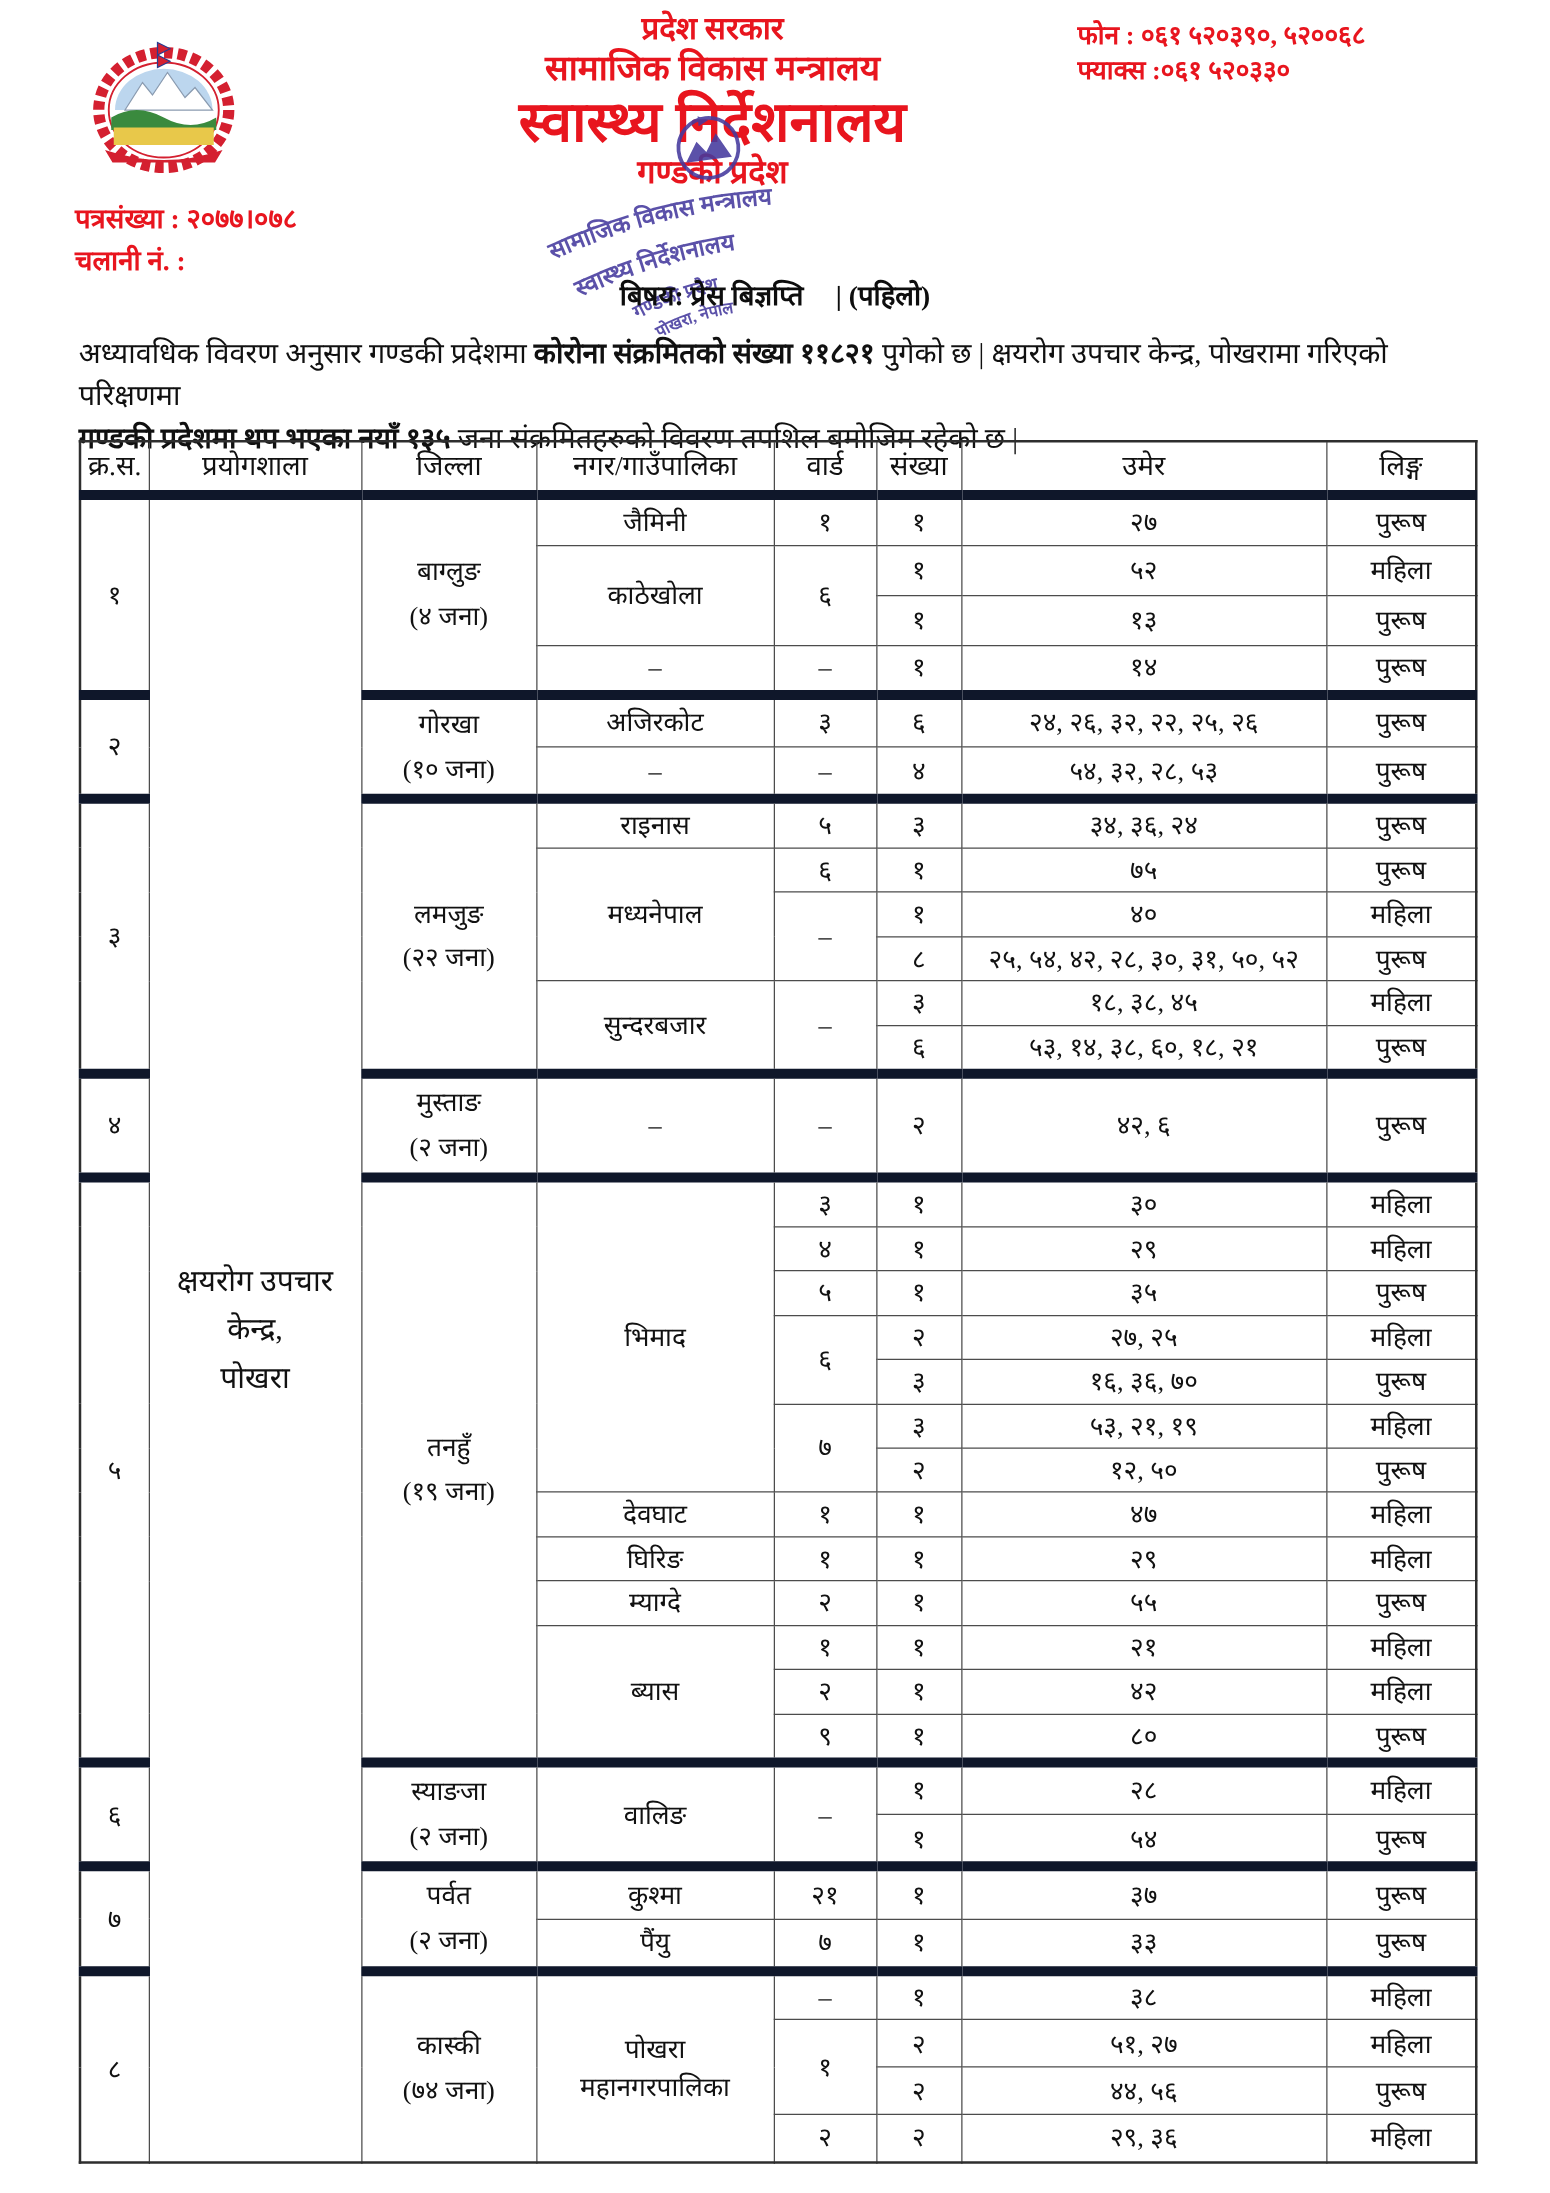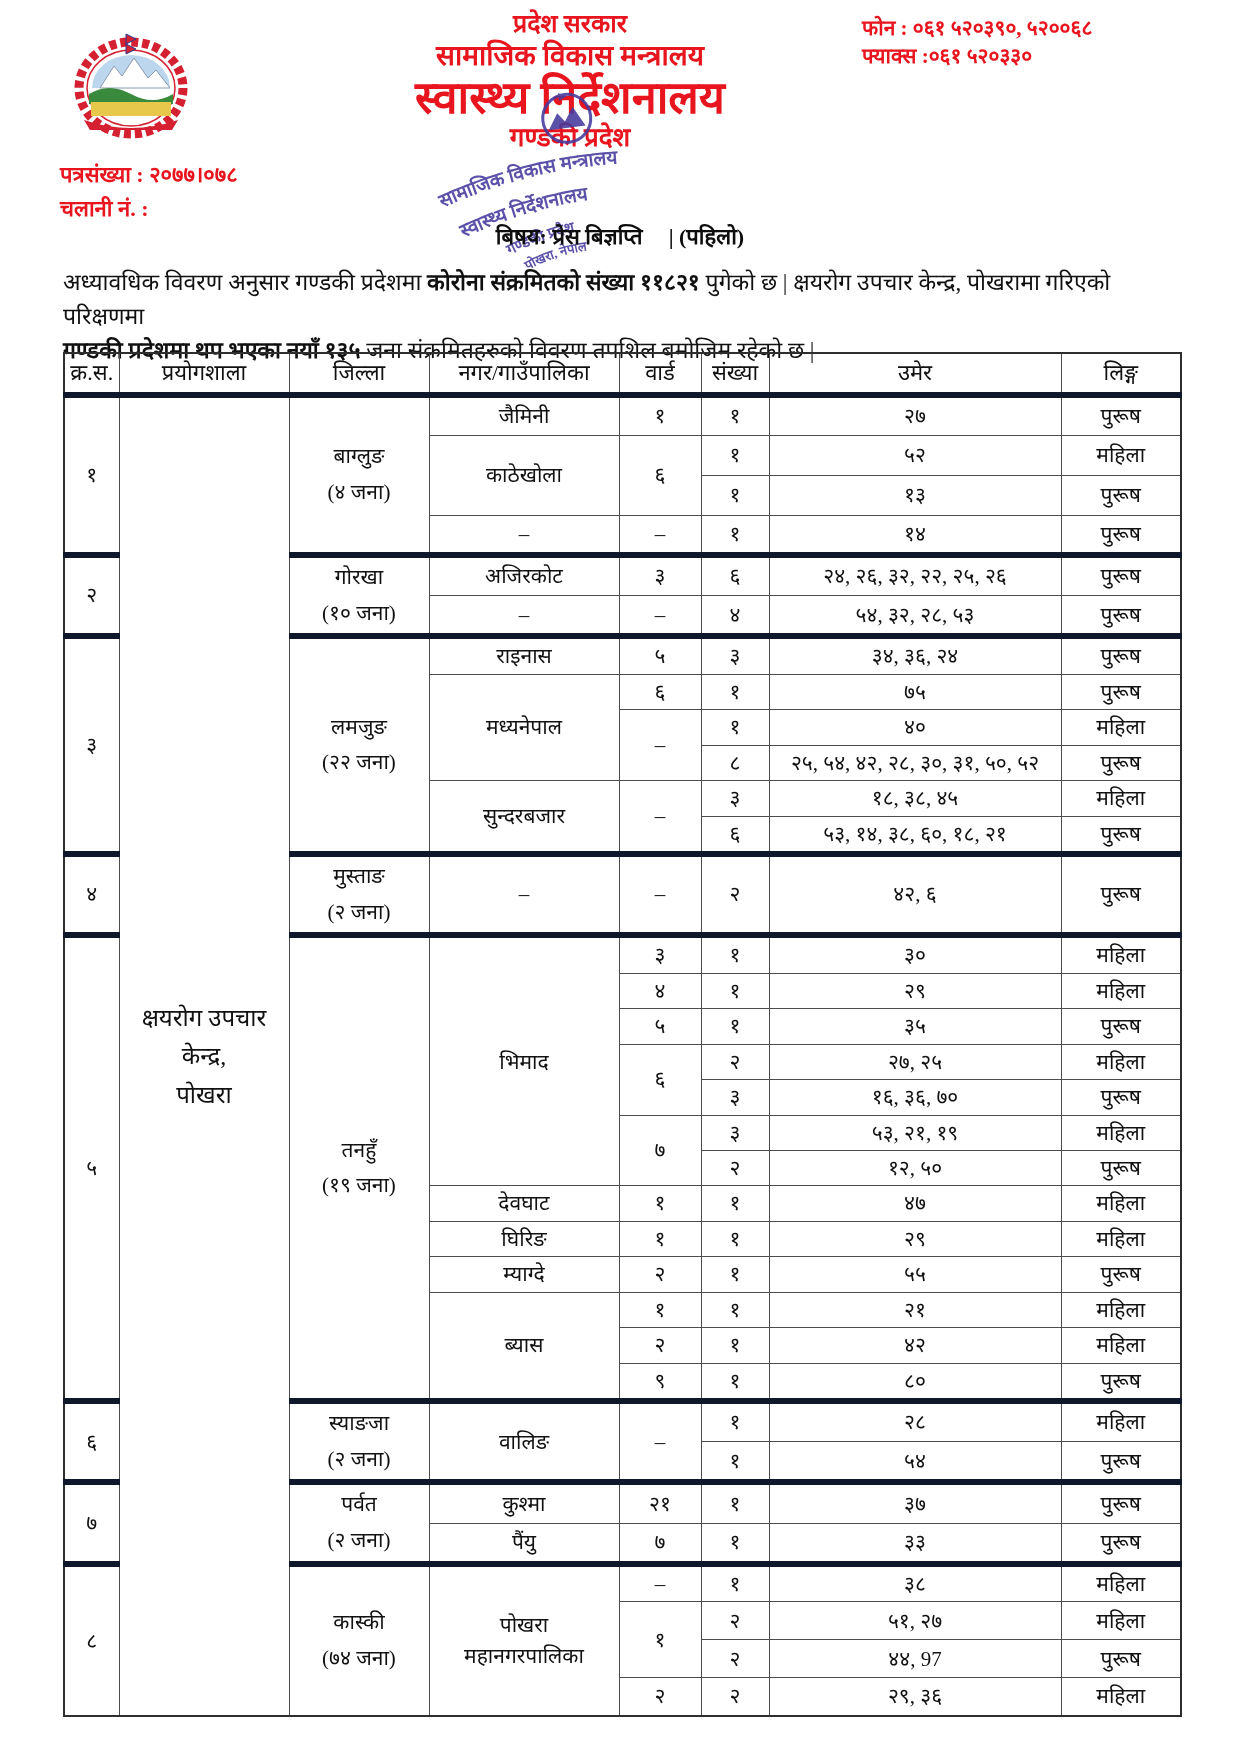--- a/index.html
+++ b/index.html
@@ -28,21 +28,21 @@
   .para .b{font-weight:bold;text-align:right;}
   
   .tbl-wrap{position:absolute;left:63px;top:352px;width:1120px;}
   table{border-collapse:collapse;width:1117px;table-layout:fixed;
         border:2.5px solid #2e2e2e;}
   th,td{border:1.5px solid #4c4c4c;text-align:center;vertical-align:middle;
         font-size:21px;padding:2px 3px;white-space:pre-line;line-height:1.45;
         overflow:hidden;}
   th{font-weight:normal;font-size:22px;height:34px;}
   tr{height:35px;}
-  tr.sep td{border-top:6px solid #0f172a;margin-left:41px;}
+  tr.sep td{border-top:8px solid #0f172a;margin-left:41px;}
   td.dist{line-height:1.7;}
   td.lab{font-size:24px;line-height:1.6;}
 </style>
 </head>
 <body>
 
 <div class="page">
 
   <svg class="logo" viewBox="0 0 118 108">
     <ellipse cx="59" cy="56" rx="52" ry="46" fill="none" stroke="#d42030" stroke-width="9" stroke-dasharray="7 4"></ellipse>
@@ -354,21 +354,21 @@
             <td>महिला</td>
           </tr>
           <tr style="height: 38px;">
             <td rowspan="2">१</td>
             <td>२</td>
             <td>५१, २७</td>
             <td>महिला</td>
           </tr>
           <tr style="height: 38px;">
             <td>२</td>
-            <td>४४, 97</td>
+            <td>४४, ५६</td>
             <td>पुरूष</td>
           </tr>
           <tr style="height: 38px;">
             <td>२</td>
             <td>२</td>
             <td>२९, ३६</td>
             <td>महिला</td>
           </tr>
         </tbody>
     </table>

